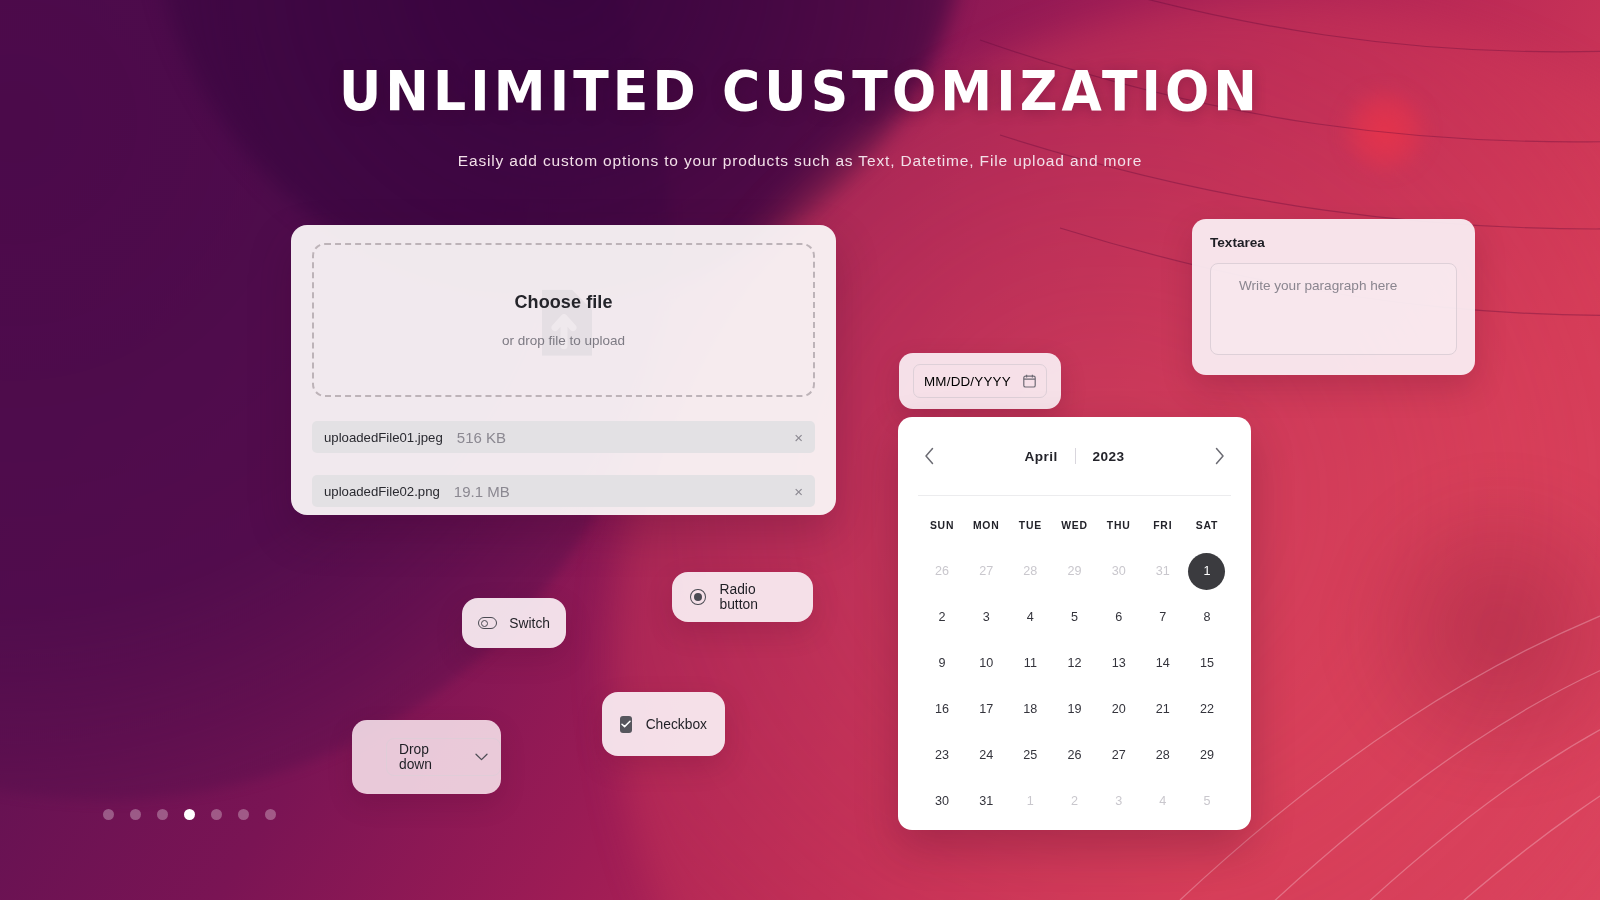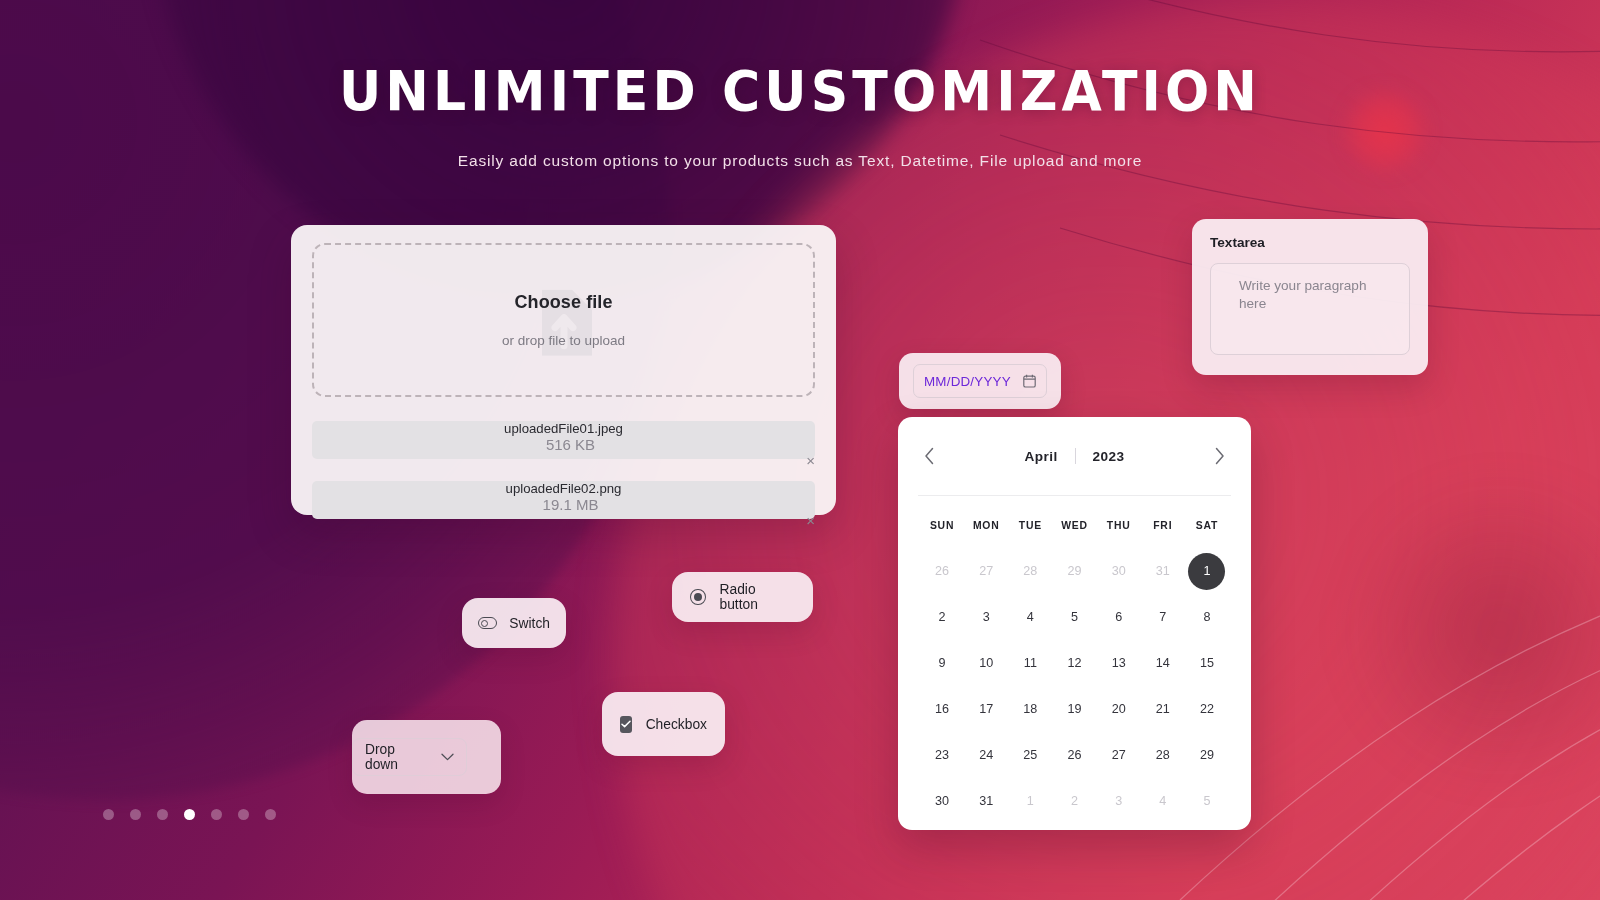--- a/index.html
+++ b/index.html
@@ -153,45 +153,44 @@
     letter-spacing: 0.1px;
   }
   .dz-sub {
     position: relative;
     margin-top: 20px;
     font-size: 13.5px;
     color: #7d7a83;
   }
   .file-row {
     margin: 0 3px;
-    height: 38px;
+    height: 32px;
     background: #e3e1e4;
     border-radius: 5px;
     display: flex;
     align-items: center;
-    padding: 0 0;
-    flex-direction: column;
+    padding: 0 12px;
   }
   .file-row.first { margin-top: 24px; }
   .file-row.second { margin-top: 22px; }
   .file-name { font-size: 13.2px; color: #2a2a30; }
   .file-size { font-size: 15px; color: #8b8891; margin-left: 14px; }
   .file-remove {
     margin-left: auto;
     color: #8b8891;
     font-size: 15px;
     line-height: 1;
     cursor: pointer;
   }
 
   
   .textarea-card {
     position: absolute;
     left: 1192px; top: 219px;
-    width: 236px; height: 156px;
+    width: 283px; height: 156px;
     background: rgba(250,238,243,0.94);
     border-radius: 14px;
     box-shadow: 0 12px 32px rgba(60,5,35,0.18);
     padding: 16px 18px;
   }
   .ta-label { font-size: 13.6px; font-weight: 700; color: #1f1f25; }
   .ta-box {
     margin-top: 13px;
     height: 92px;
     border: 1px solid #ded0d8;
@@ -214,21 +213,21 @@
     justify-content: center;
   }
   .date-box {
     width: 134px; height: 34px;
     border: 1px solid #ded0d8;
     border-radius: 7px;
     display: flex;
     align-items: center;
     padding: 0 10px;
   }
-  .date-ph { font-size: 13.4px; color: #6d28d9; letter-spacing: 0.2px; }
+  .date-ph { font-size: 13.4px; color: #000000; letter-spacing: 0.2px; }
   .date-ico { margin-left: auto; display: flex; }
 
   
   .calendar {
     position: absolute;
     left: 898px; top: 417px;
     width: 353px; height: 413px;
     background: #ffffff;
     border-radius: 14px;
     box-shadow: 0 18px 44px rgba(55,5,35,0.24);
@@ -307,21 +306,21 @@
   }
 
   
   .dropdown-card {
     position: absolute;
     left: 352px; top: 720px;
     width: 149px; height: 74px;
     background: rgba(247,226,236,0.88);
     border-radius: 15px;
     box-shadow: 0 10px 26px rgba(60,5,35,0.16);
-    display: flex; align-items: center; justify-content: flex-start;
+    display: flex; align-items: center; justify-content: flex-end;
   }
   .dropdown-box {
     width: 115px; height: 38px;
     border: 1px solid #e0cdd8;
     border-radius: 8px;
     display: flex; align-items: center;
     padding: 0 12px;
     gap: 10px;
   }
   .dd-label { font-size: 13.8px; color: #1f1f25; }

